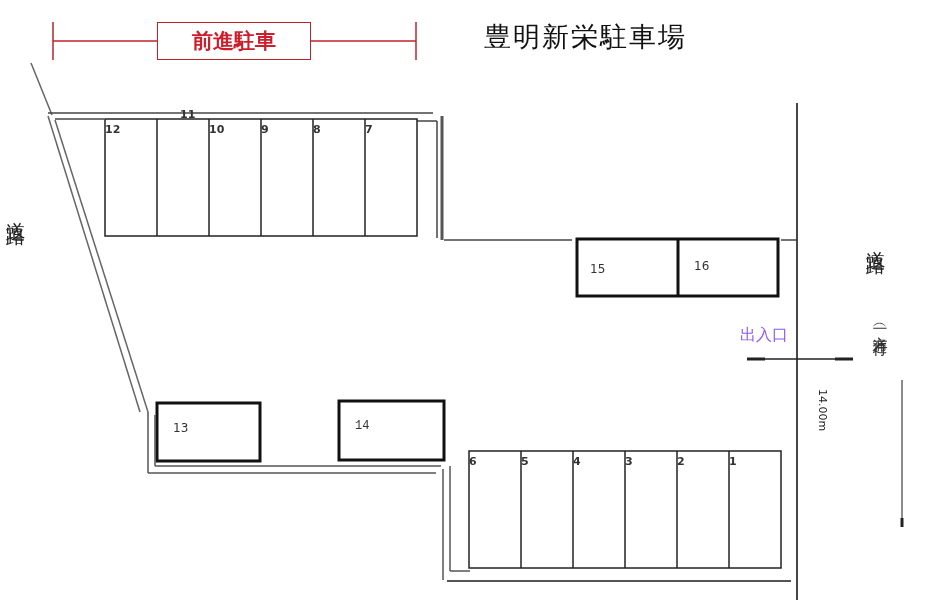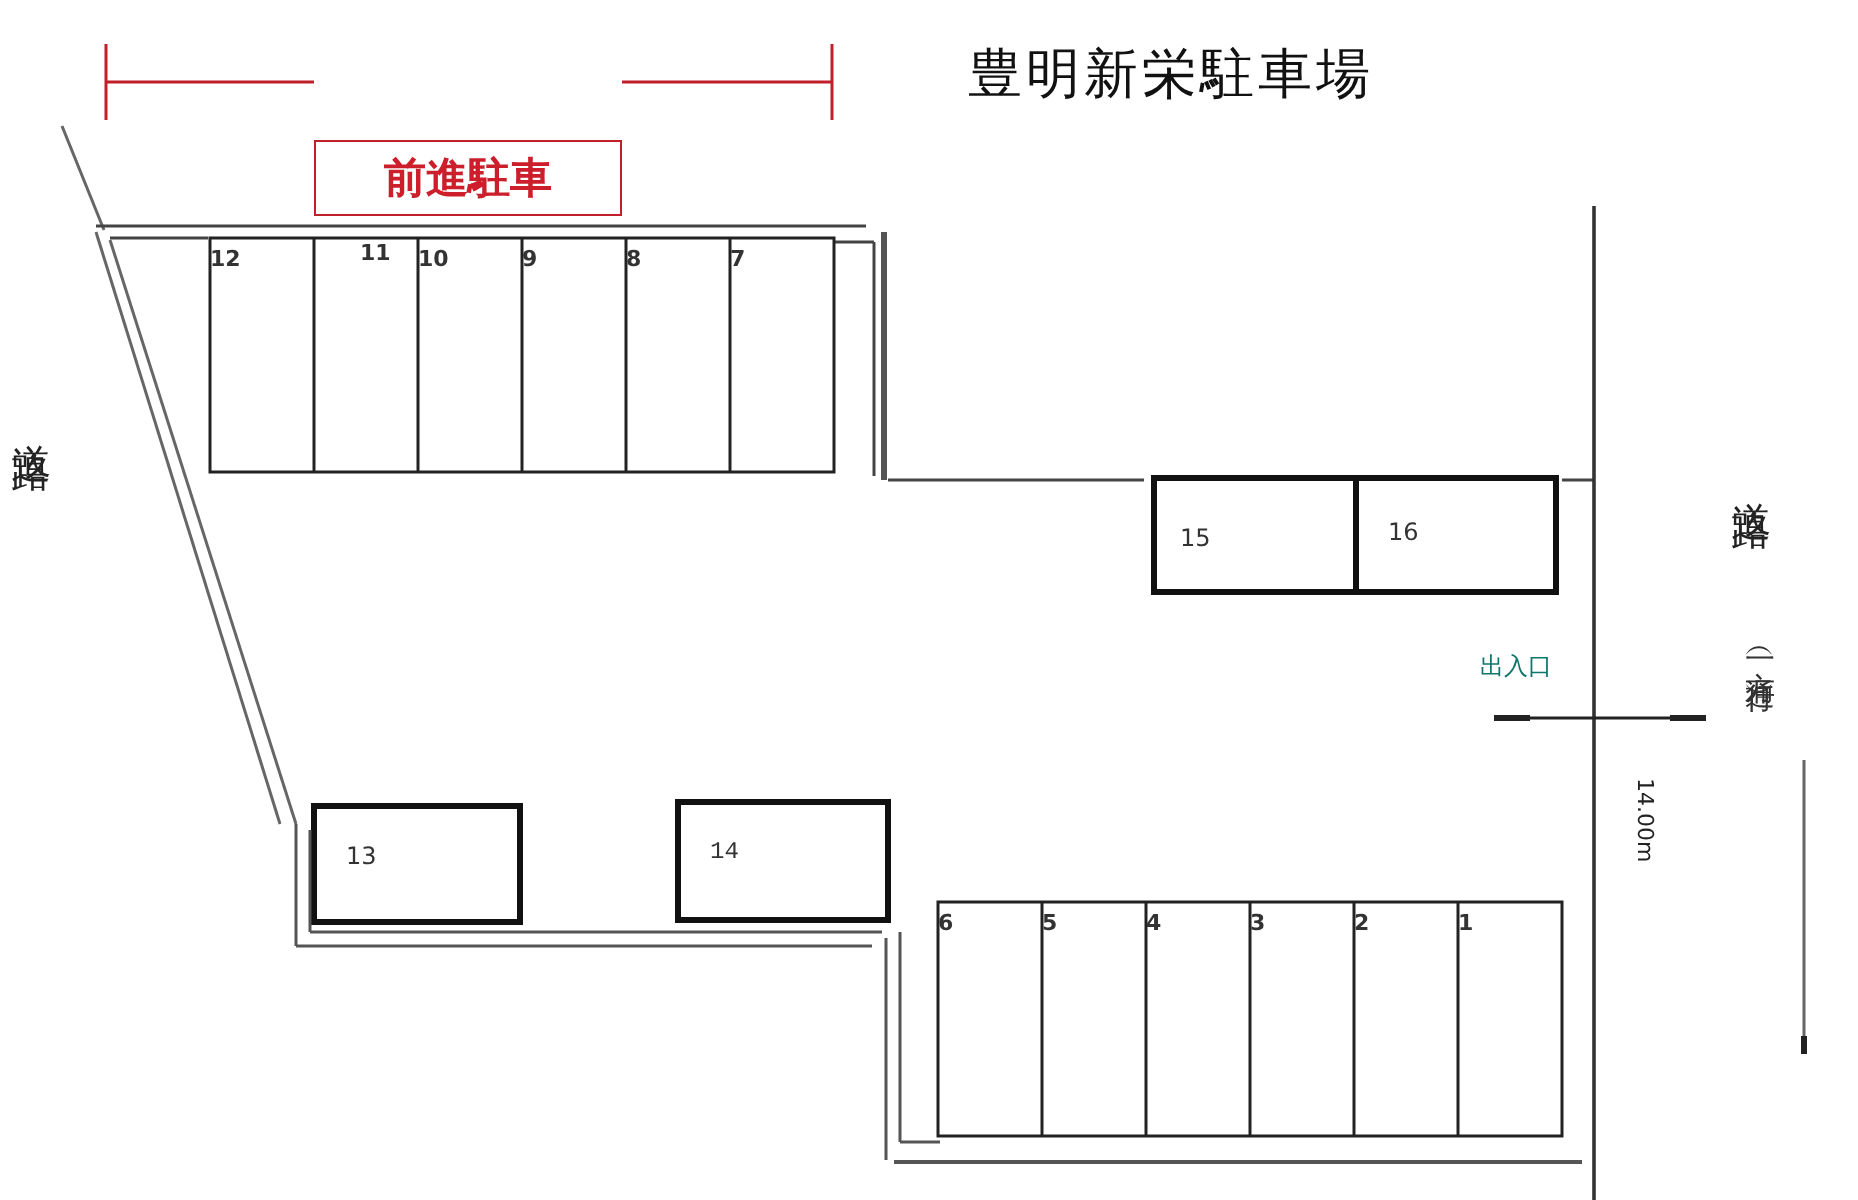--- a/index.html
+++ b/index.html
@@ -1,26 +1,26 @@
 <!DOCTYPE html>
 <html><head>
   <meta charset="utf-8">
   <style>
     html, body { margin: 0; padding: 0; background: #ffffff; }
     body { width: 929px; height: 600px; position: relative; overflow: hidden; font-family: "DejaVu Sans", sans-serif; }
     #canvas { position: absolute; left: 0; top: 0; width: 929px; height: 600px; }
     .lbl { position: absolute; color: #222; }
     .title { left: 484px; top: 19px; font-size: 27px; letter-spacing: 2px; color: #111; font-family: "DejaVu Sans", sans-serif; }
-    .forward-box { position: absolute; left: 157px; top: 22px; width: 154px; height: 38px; border: 1.5px solid #c0202a; box-sizing: border-box; display: flex; align-items: center; justify-content: center; color: #cc1f2b; font-size: 21px; font-weight: bold; background: #fff; margin-top: 48px; }
+    .forward-box { position: absolute; left: 157px; top: 22px; width: 154px; height: 38px; border: 1.5px solid #c0202a; box-sizing: border-box; display: flex; align-items: center; justify-content: center; color: #cc1f2b; font-size: 21px; font-weight: bold; background: #fff; }
     .slot-num { position: absolute; font-size: 11px; font-weight: bold; color: #333; width: 52px; }
     .slot-num-l { position: absolute; font-size: 12px; color: #333; padding-left: 11px; }
     .vert { position: absolute; writing-mode: vertical-rl; font-size: 20px; color: #222; line-height: 1; letter-spacing: 4px; }
     .vert-small { position: absolute; writing-mode: vertical-rl; font-size: 15px; color: #333; letter-spacing: 3px; }
     .dim { position: absolute; writing-mode: vertical-rl; font-size: 11px; color: #222; }
-    .entrance { left: 740px; top: 325px; font-size: 12px; color: #0f766e; }
+    .entrance { left: 740px; top: 325px; font-size: 16px; color: #8b5cf6; }
   </style>
 </head>
 <body>
 
 <svg id="canvas" viewBox="0 0 929 600" xmlns="http://www.w3.org/2000/svg">
 
   <g stroke="#c0202a" stroke-width="1.5" fill="none">
     <line x1="53" y1="22" x2="53" y2="60"></line>
     <line x1="53" y1="41" x2="157" y2="41"></line>
     <line x1="311" y1="41" x2="416" y2="41"></line>
@@ -93,21 +93,21 @@
     <line x1="625" y1="451" x2="625" y2="568"></line>
     <line x1="677" y1="451" x2="677" y2="568"></line>
     <line x1="729" y1="451" x2="729" y2="568"></line>
   </g>
 </svg>
 
 <div class="forward-box">前進駐車</div>
 <div class="lbl title">豊明新栄駐車場</div>
 
 <div class="slot-num" style="left:105px;top:123px;">12</div>
-<div class="slot-num" style="left:157px;top:120px;padding-left:23px;">11</div>
+<div class="slot-num" style="left:157px;top:108px;padding-left:23px;">11</div>
 <div class="slot-num" style="left:209px;top:123px;">10</div>
 <div class="slot-num" style="left:261px;top:123px;">9</div>
 <div class="slot-num" style="left:313px;top:123px;">8</div>
 <div class="slot-num" style="left:365px;top:123px;">7</div>
 
 <div class="slot-num" style="left:469px;top:455px;">6</div>
 <div class="slot-num" style="left:521px;top:455px;">5</div>
 <div class="slot-num" style="left:573px;top:455px;">4</div>
 <div class="slot-num" style="left:625px;top:455px;">3</div>
 <div class="slot-num" style="left:677px;top:455px;">2</div>

